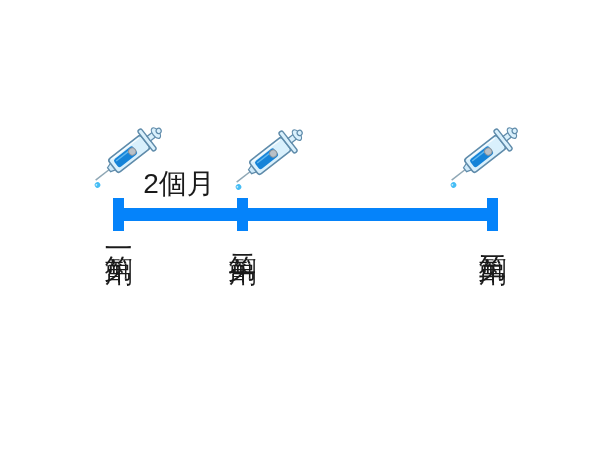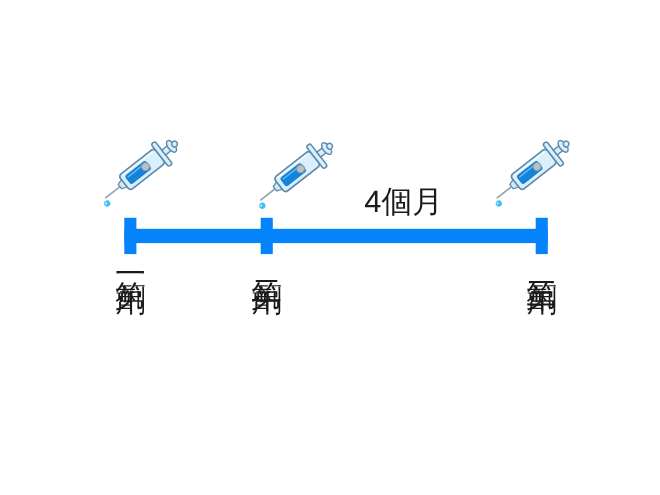--- a/index.html
+++ b/index.html
@@ -115,21 +115,21 @@
   <svg class="syr s1" viewBox="0 0 70 66">
       <use href="#syringe-shape"></use>
     </svg>
   <svg class="syr s2" viewBox="0 0 70 66">
       <use href="#syringe-shape"></use>
     </svg>
   <svg class="syr s3" viewBox="0 0 70 66">
       <use href="#syringe-shape"></use>
     </svg>
 
-  <div class="interval i2">4個月</div>
+  <div class="interval i1">2個月</div>
 
   <div class="bar"></div>
   <div class="tick t1"></div>
   <div class="tick t2"></div>
   <div class="tick t3"></div>
 
   <div class="dose d1">第一劑</div>
   <div class="dose d2">第二劑</div>
   <div class="dose d3">第三劑</div>
 

